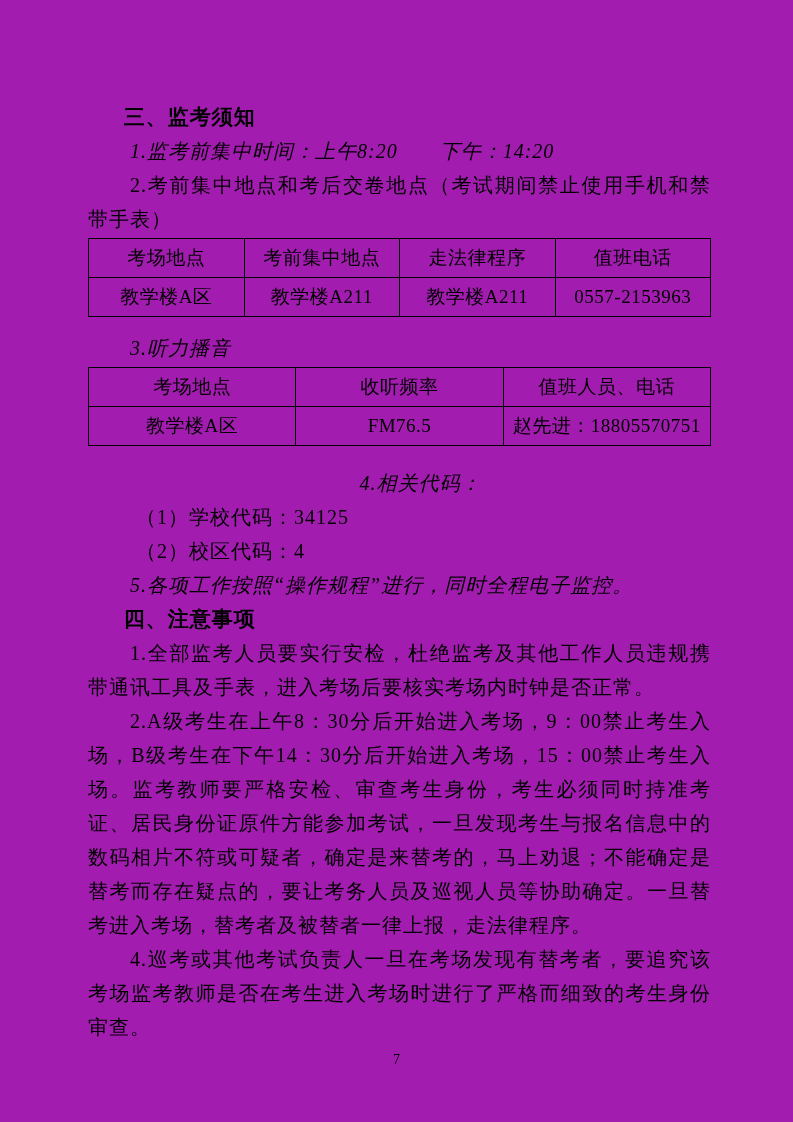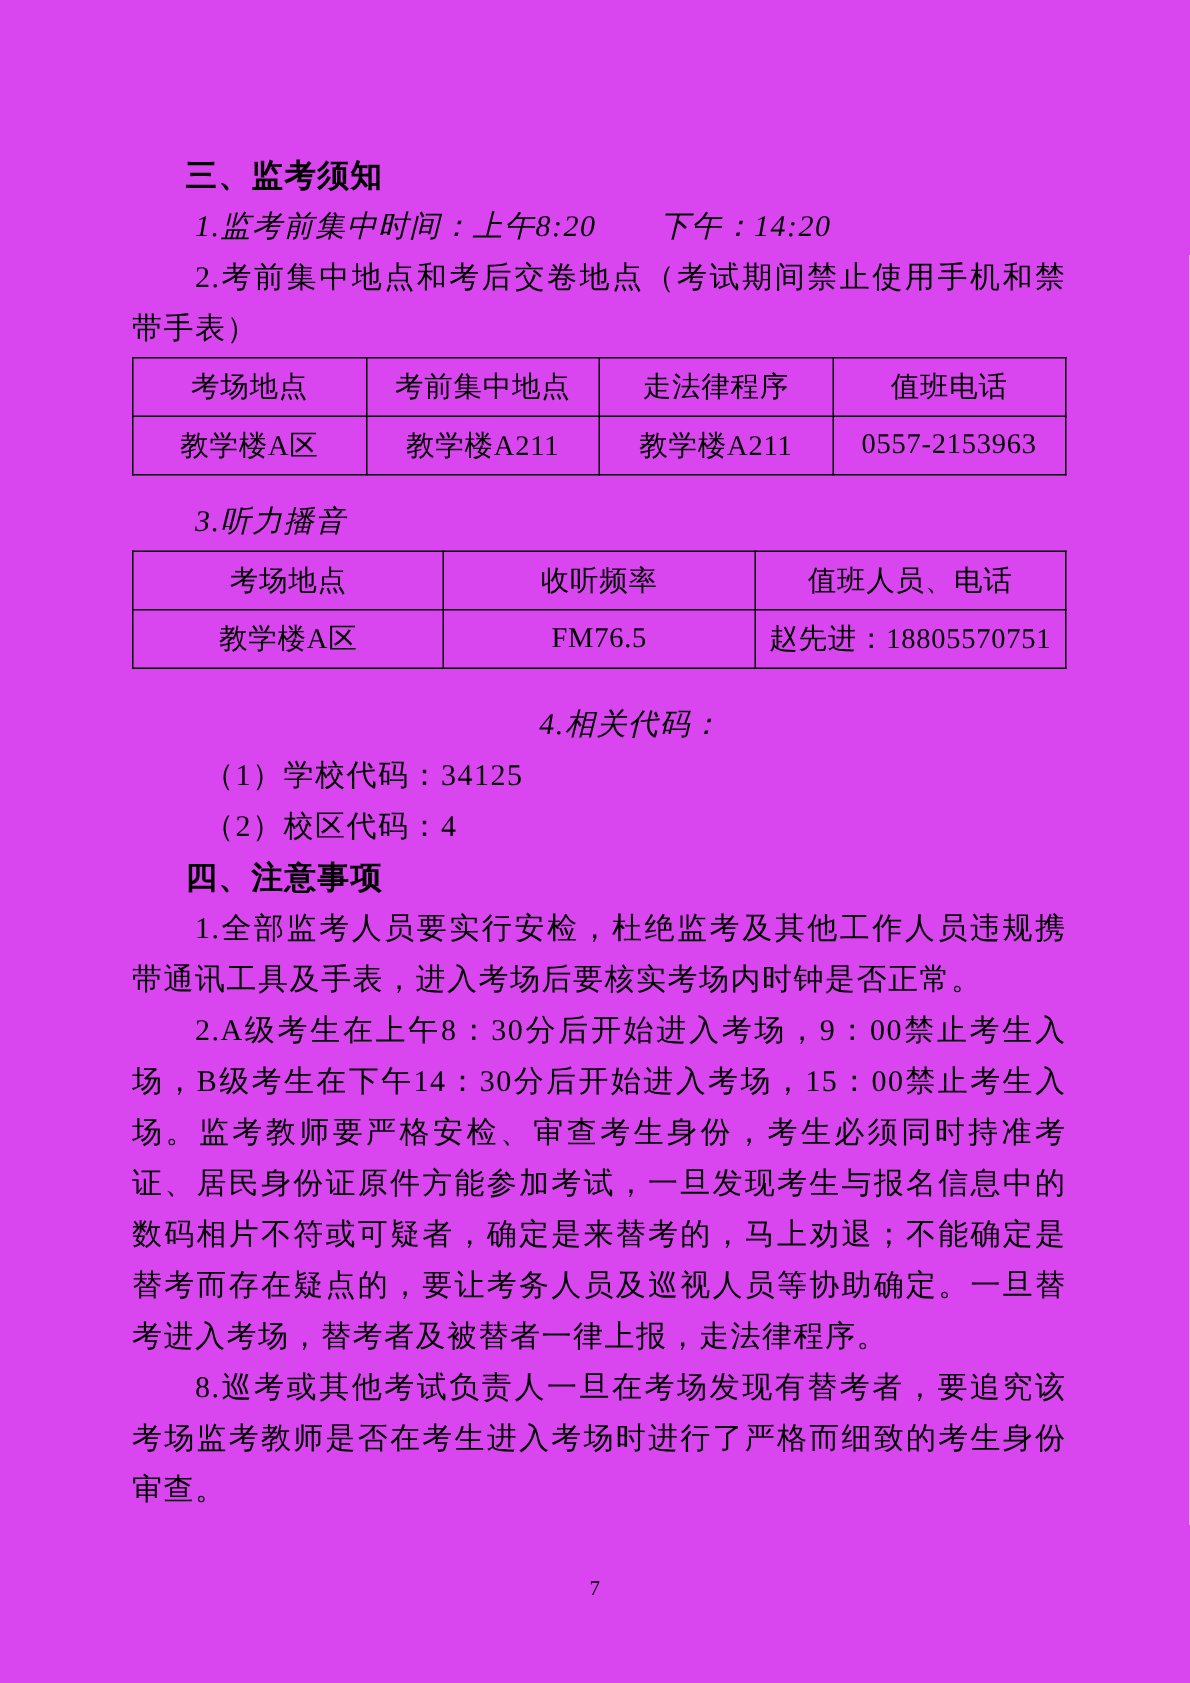--- a/index.html
+++ b/index.html
@@ -4,21 +4,21 @@
 <style>
   html, body {
     margin: 0;
     padding: 0;
     background: #ffffff;
   }
   .page {
     position: relative;
     width: 793px;
     height: 1122px;
-    background: #d946ef;
+    background: #a21caf;
     color: #000000;
     font-family: "Liberation Serif", "DejaVu Serif", serif;
     overflow: hidden;
   }
   .content {
     position: absolute;
     left: 88px;
     top: 100px;
     width: 623px;
   }
@@ -120,25 +120,26 @@
         </tr>
       </tbody>
     </table>
 
     <p class="line item codes-title">4.相关代码：</p>
 
     <p class="line sub">（1）学校代码：34125</p>
 
     <p class="line sub">（2）校区代码：4</p>
 
+    <p class="line item">5.各项工作按照“操作规程”进行，同时全程电子监控。</p>
 
     <h2 class="heading">四、注意事项</h2>
 
     <p class="para">1.全部监考人员要实行安检，杜绝监考及其他工作人员违规携带通讯工具及手表，进入考场后要核实考场内时钟是否正常。</p>
 
     <p class="para">2.A级考生在上午8：30分后开始进入考场，9：00禁止考生入场，B级考生在下午14：30分后开始进入考场，15：00禁止考生入场。监考教师要严格安检、审查考生身份，考生必须同时持准考证、居民身份证原件方能参加考试，一旦发现考生与报名信息中的数码相片不符或可疑者，确定是来替考的，马上劝退；不能确定是替考而存在疑点的，要让考务人员及巡视人员等协助确定。一旦替考进入考场，替考者及被替者一律上报，走法律程序。</p>
 
-    <p class="para">8.巡考或其他考试负责人一旦在考场发现有替考者，要追究该考场监考教师是否在考生进入考场时进行了严格而细致的考生身份审查。</p>
+    <p class="para">4.巡考或其他考试负责人一旦在考场发现有替考者，要追究该考场监考教师是否在考生进入考场时进行了严格而细致的考生身份审查。</p>
 
   </div>
 
   <div class="page-number">7</div>
 </div>
 
 </body></html>

